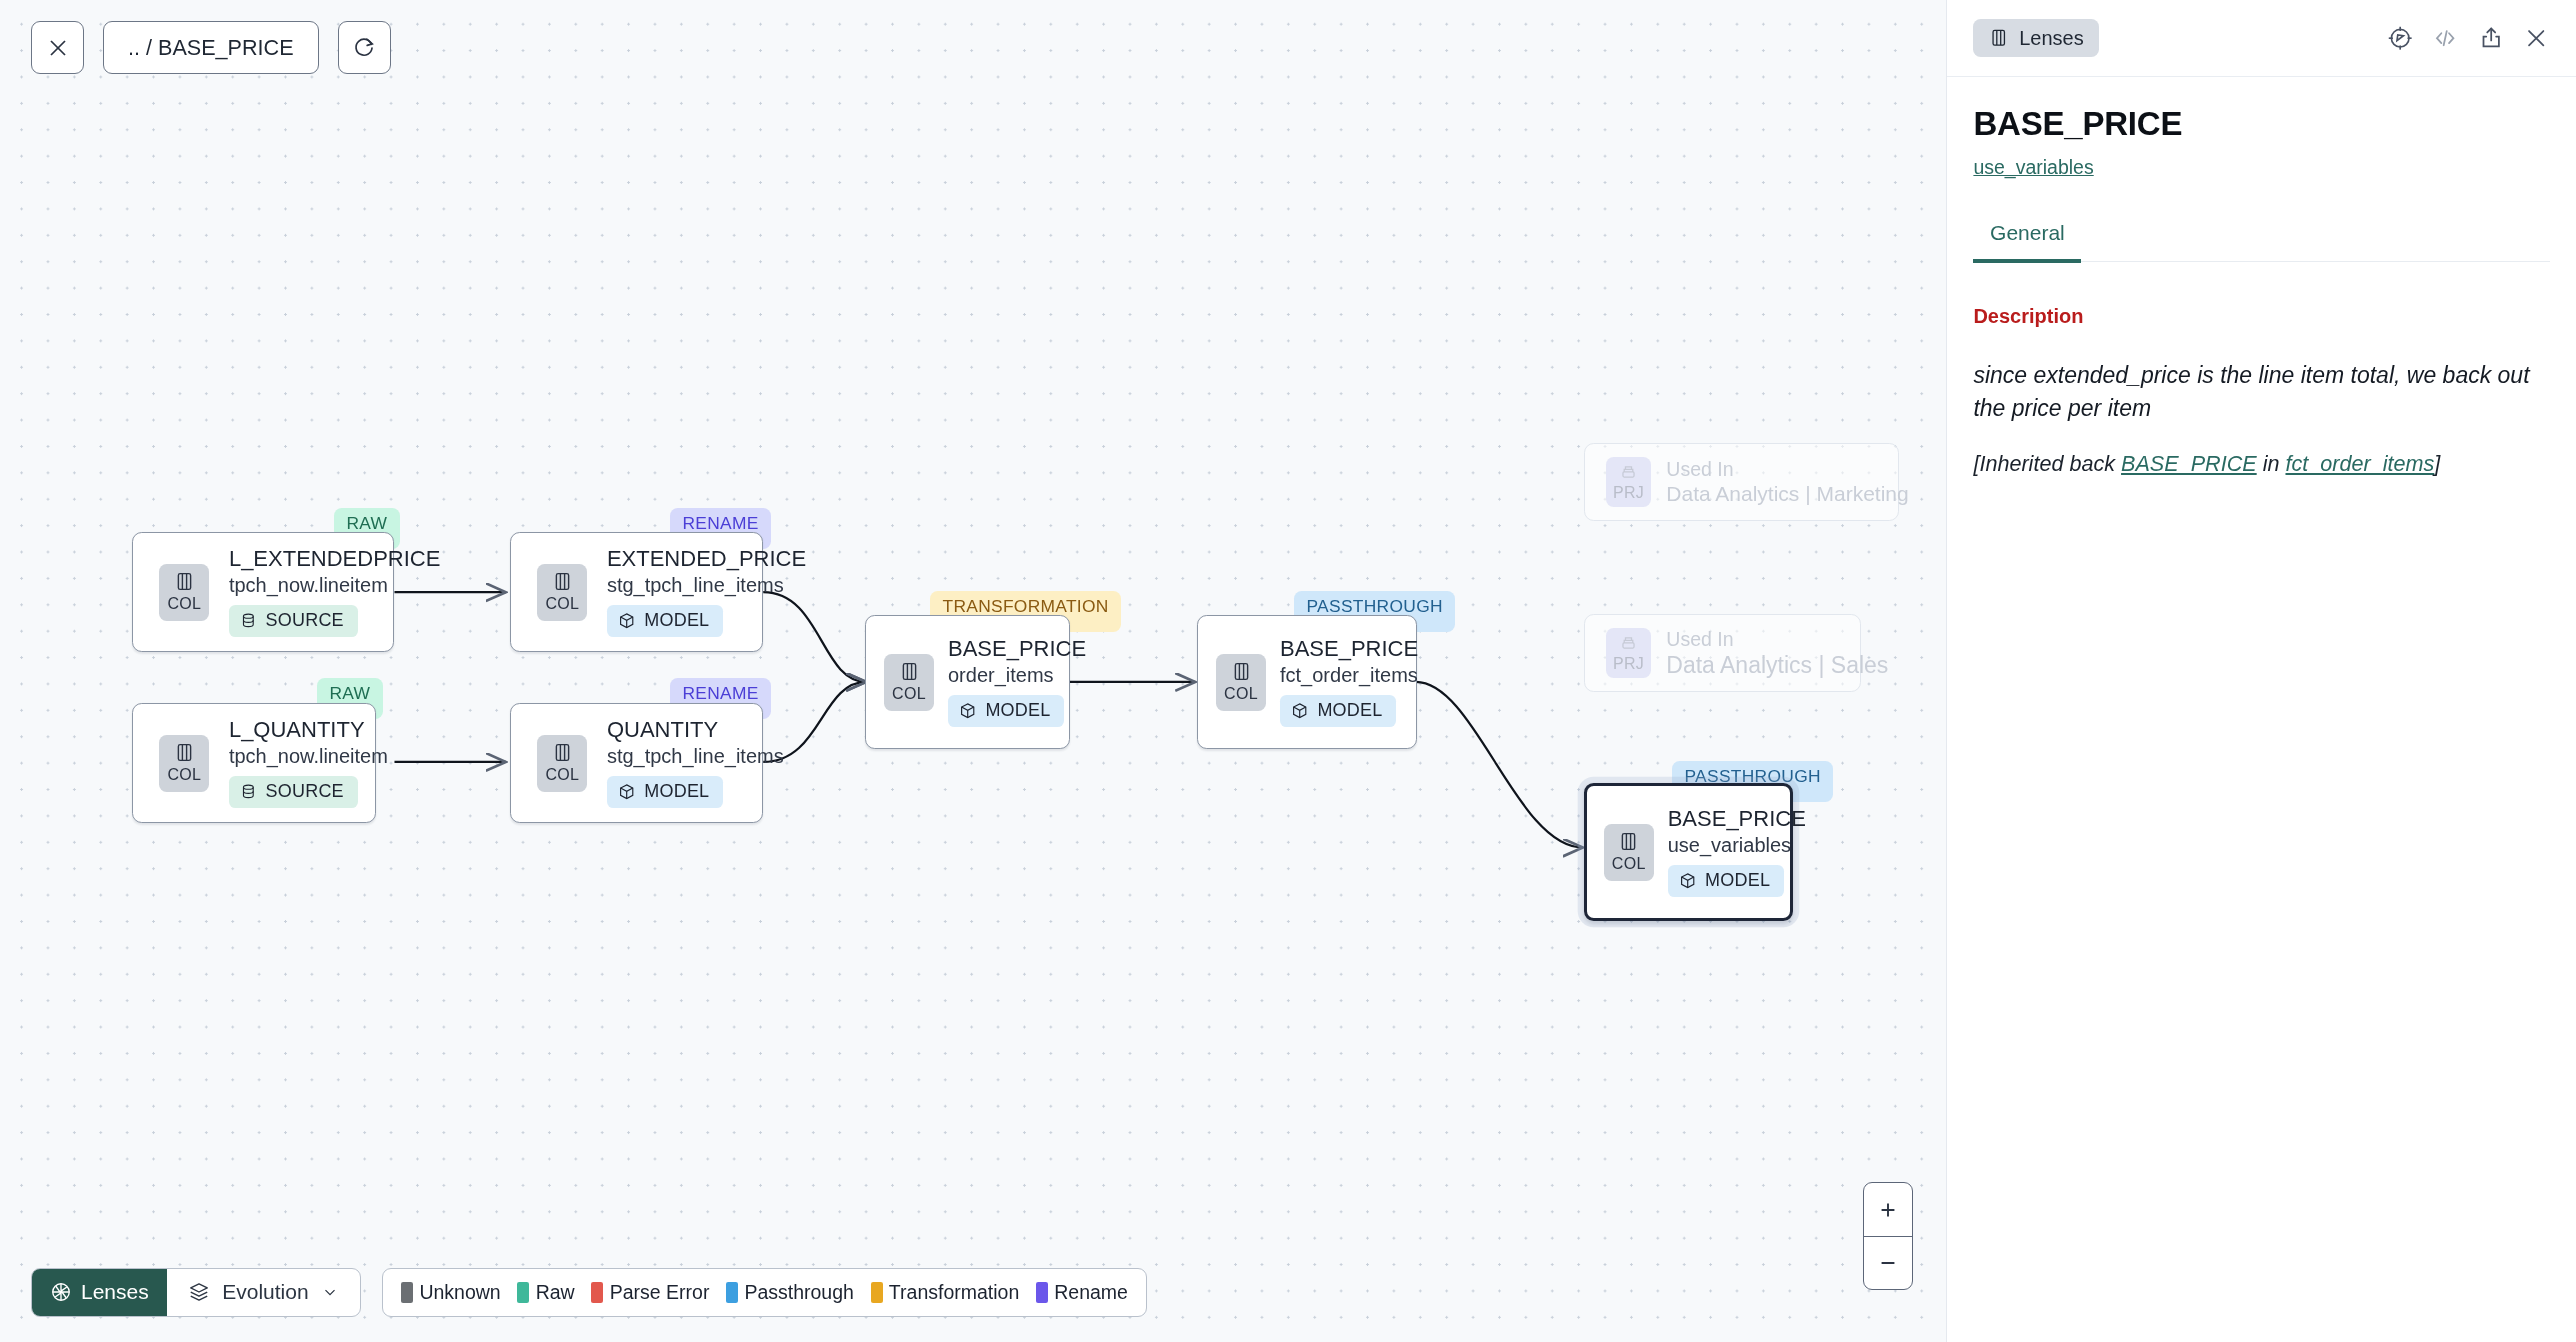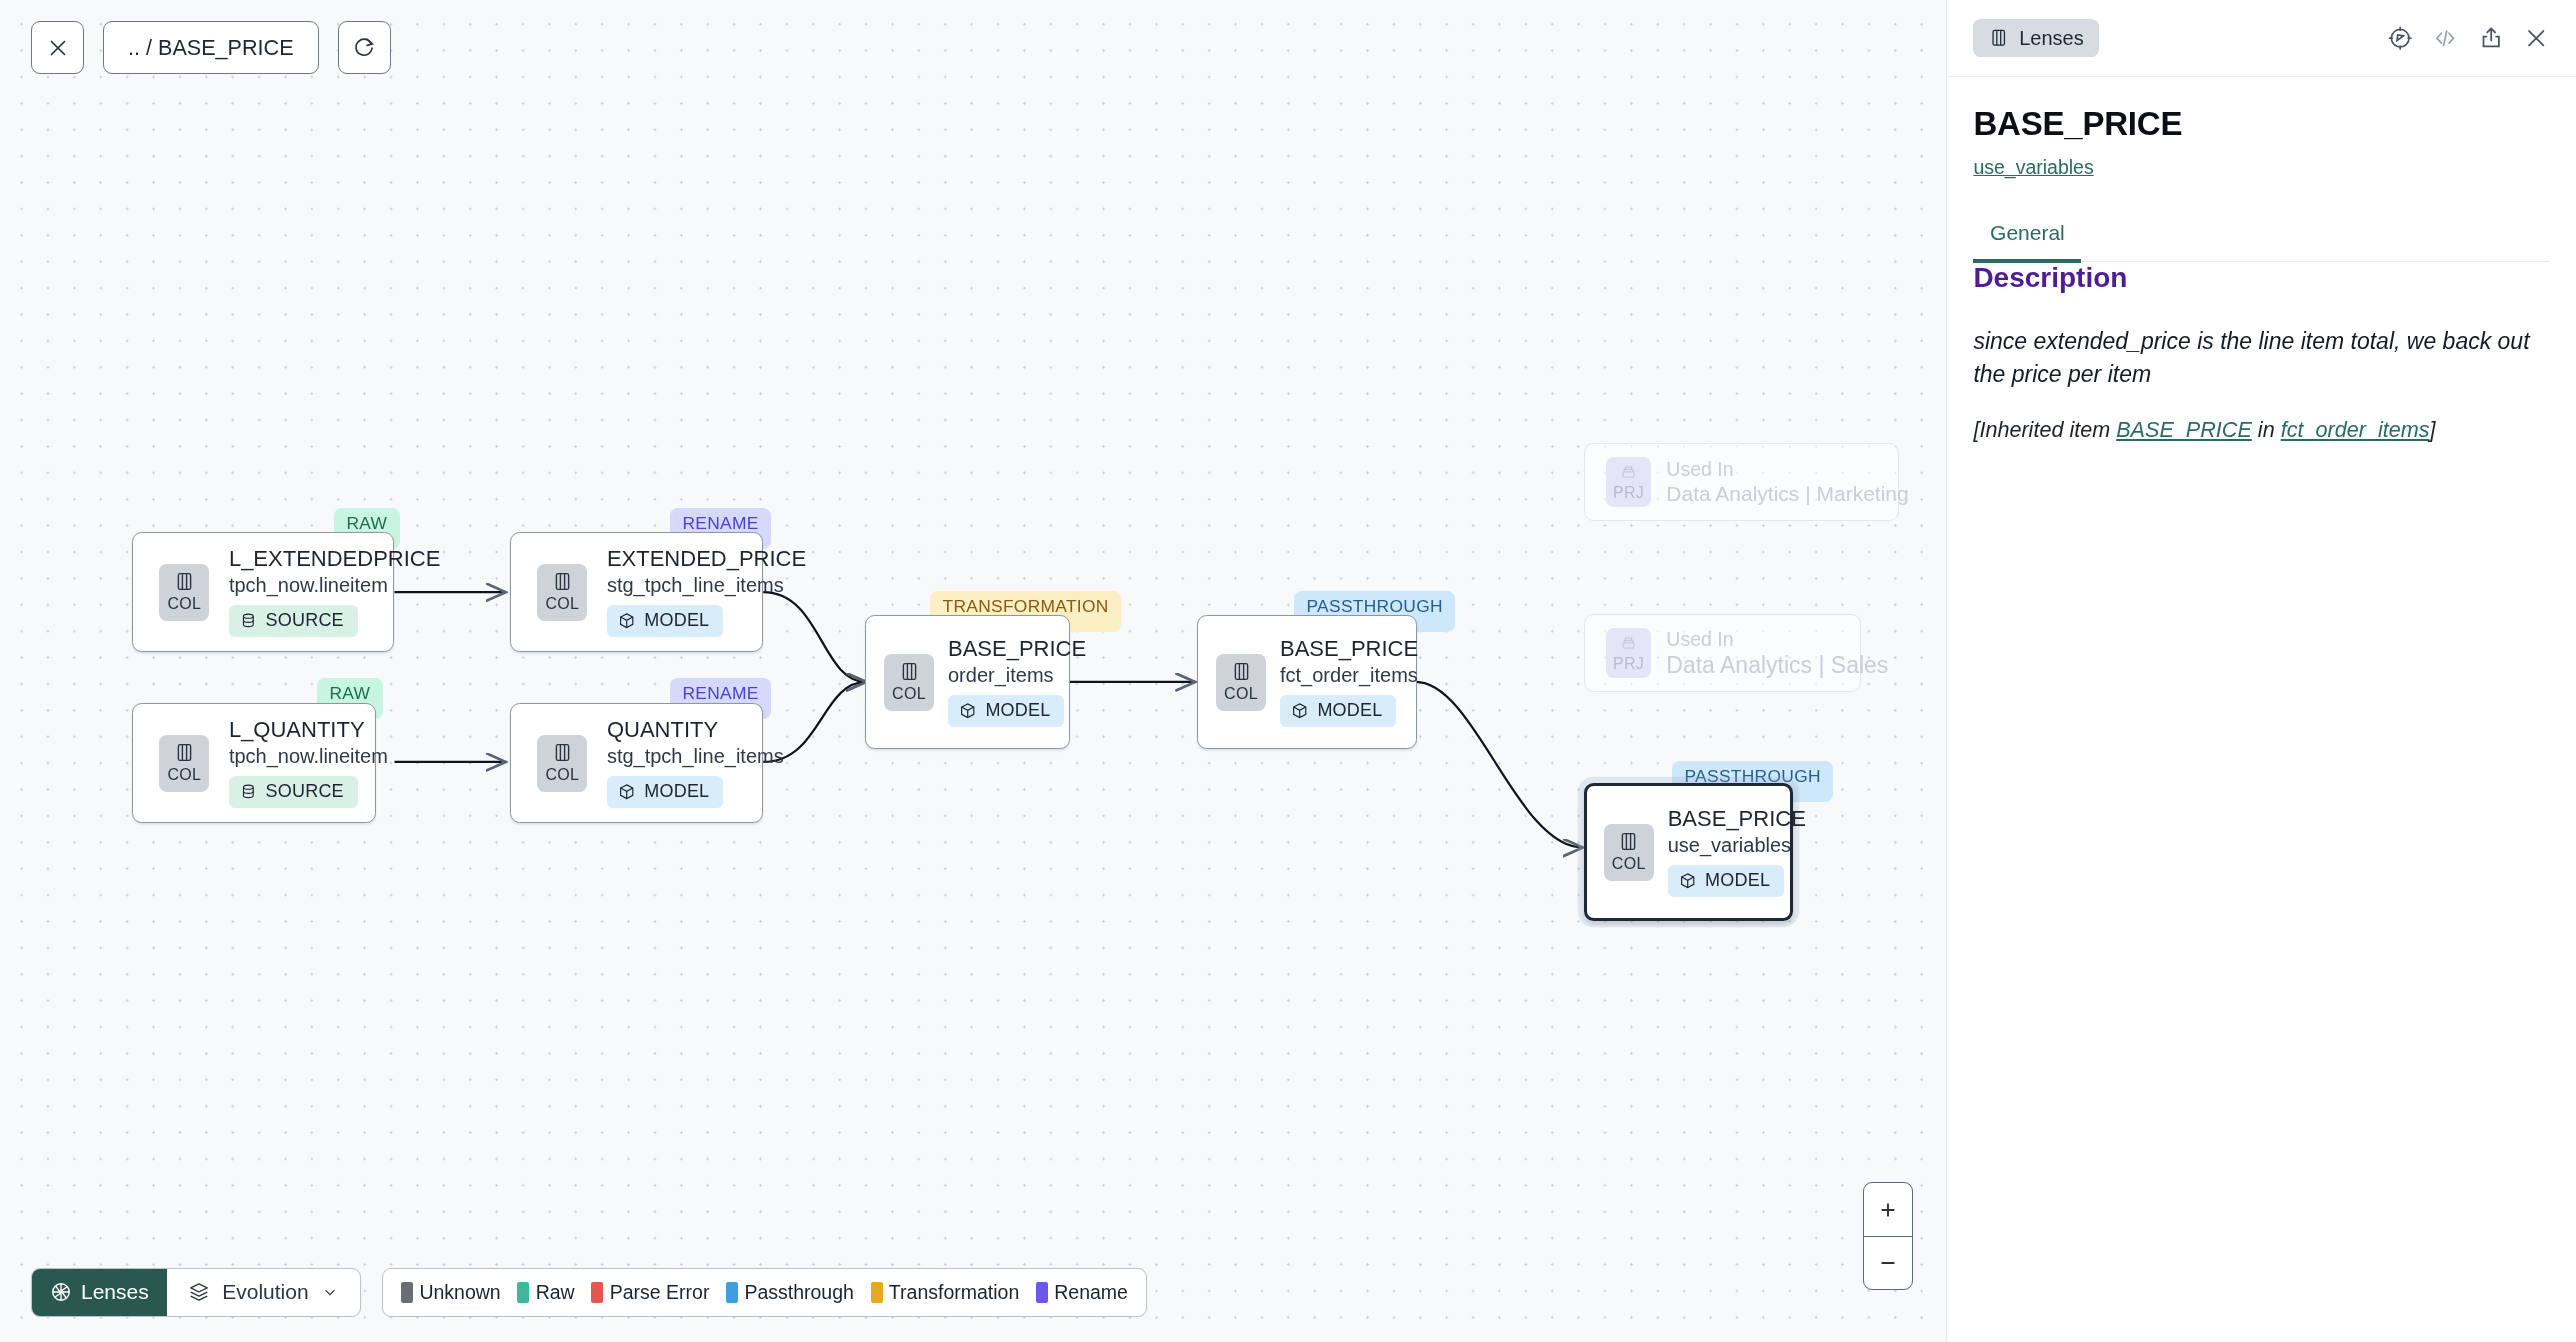--- a/index.html
+++ b/index.html
@@ -176,21 +176,21 @@
   .panel-link {
     display: inline-block; margin-top: 12.5px;
     font-size: 19.5px; color: #2a6a62; text-decoration: underline; cursor: pointer;
   }
   .tabs { margin-top: 42px; border-bottom: 1.4px solid #e8ecf1; display: flex; }
   .tab-item {
     font-size: 21px; color: #2a6a62; font-weight: normal;
     padding: 0 16.7px 14px 16.7px; border-bottom: 4.2px solid #2a6a62;
     margin-bottom: -1.4px; cursor: pointer;
   }
-  .sec-label { font-size: 28px; font-weight: bold; color: #4c1d95; }
+  .sec-label { margin-top: 43px; font-size: 20px; font-weight: bold; color: #b91c1c; }
   .desc {
     margin-top: 31px; font-size: 23px; font-style: italic; color: #151b24;
     line-height: 1.45; max-width: 571px;
   }
   .desc-inherit { margin-top: 25px; font-size: 21.6px; font-style: italic; color: #1b222c; }
   .desc-inherit a { color: #2a6a62; text-decoration: underline; cursor: pointer; }
 </style>
 </head>
 <body>
 
@@ -545,18 +545,18 @@
       <div class="panel-title">BASE_PRICE</div>
       <a class="panel-link">use_variables</a>
 
       <div class="tabs">
         <div class="tab-item">General</div>
       </div>
 
       <div class="sec-label">Description</div>
       <div class="desc">since extended_price is the line item total, we back out the price per item</div>
       <div class="desc-inherit">
-        <span>[Inherited item </span><a>BASE_PRICE</a><span> in </span><a>fct_order_items</a><span>]</span>
+        <span>[Inherited back </span><a>BASE_PRICE</a><span> in </span><a>fct_order_items</a><span>]</span>
       </div>
     </div>
   </div>
 </div>
 
 
 </body></html>

